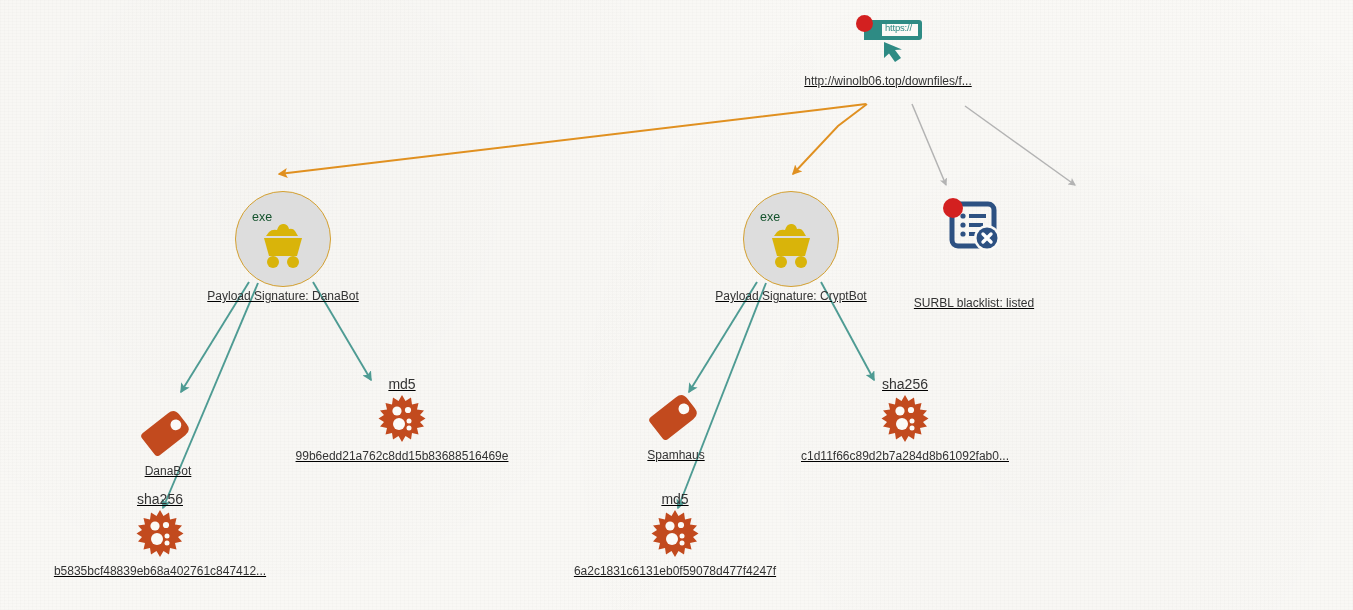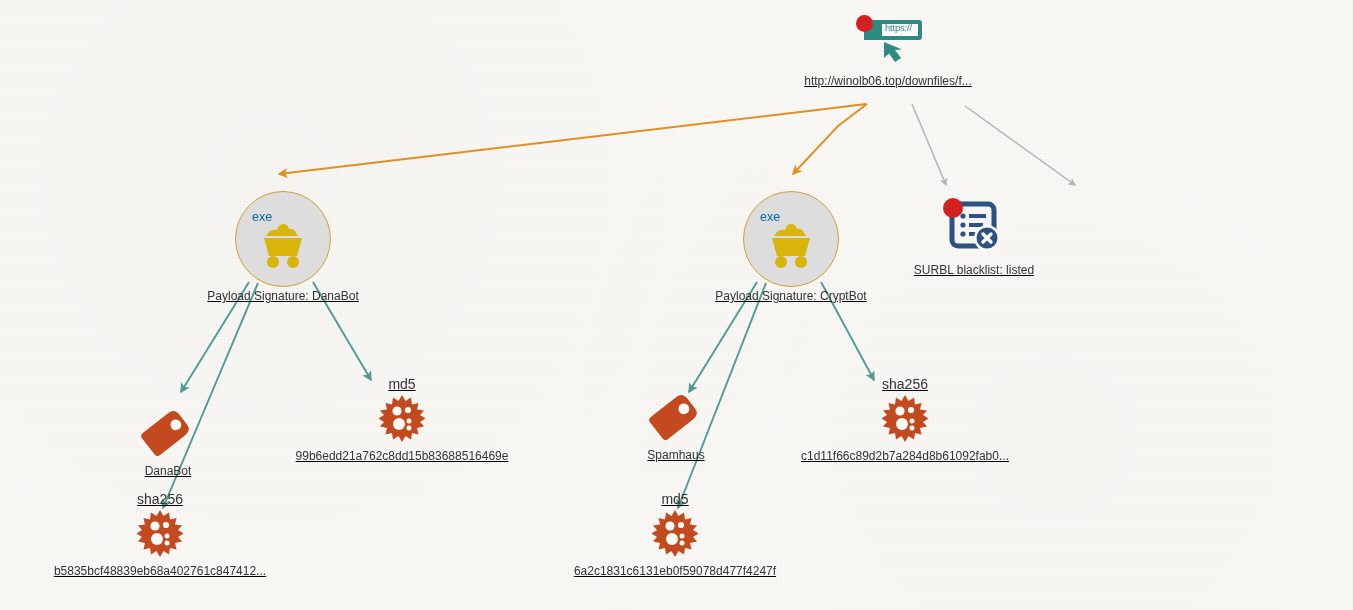--- a/index.html
+++ b/index.html
@@ -91,29 +91,29 @@
     position: relative;
     width: 96px; height: 96px;
     border-radius: 50%;
     background: #dddddd;
     border: 1.6px solid #d4a030;
     box-sizing: border-box;
     display: flex; align-items: center; justify-content: center;
   }
   .exe-tag {
     position: absolute; left: 16px; top: 18px;
-    font-size: 12.5px; color: #0369a1;
+    font-size: 12.5px; color: #14532d;
   }
   .exe-cart { margin-top: 12px; }
   .exe-caption { margin-top: 2px; }
   #node-exe-danabot { left: 183px; top: 191px; }
   #node-exe-cryptbot { left: 691px; top: 191px; }
 
   
-  .bl-node { width: 200px; }
+  .bl-node { width: 200px; gap: 33px; }
   .bl-glyph { position: relative; width: 62px; height: 62px; }
   .bl-dot {
     position: absolute; left: 0px; top: 2px;
     width: 20px; height: 20px; border-radius: 50%;
     z-index: 3;
   }
   .bl-caption { margin-top: 5px; }
   #node-surbl { left: 874px; top: 196px; }
   #node-spamhaus { left: 1050px; top: 196px; }
   #node-spamhaus .bl-glyph { margin-left: 6px; }

